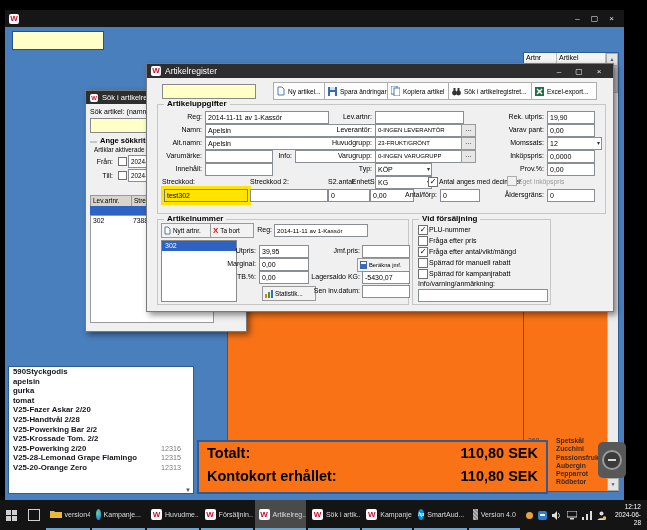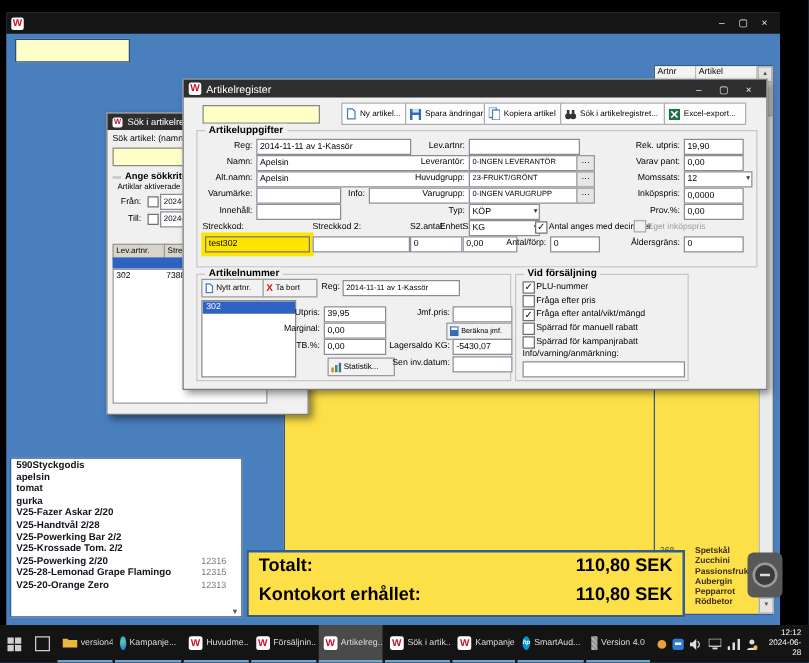--- a/index.html
+++ b/index.html
@@ -9,21 +9,21 @@
   .abs{position:absolute}
   
   #main-win{left:5px;top:10px;width:619px;height:490px;background:#4a7fbe;position:absolute}
   .mtitle{height:17px;background:#161616;color:#ddd;display:flex;align-items:center;gap:4px;padding:0 4px;font-size:7.5px}
   .wlogo{width:10px;height:10px;background:#fff;border-radius:2px;color:#c8102e;font-weight:bold;
          font-size:8px;line-height:10px;text-align:center;flex:0 0 auto}
   .wctrls{margin-left:auto;display:flex}
   .wctrls span{width:17px;text-align:center;font-size:8px;color:#eee}
   .yellowbox{background:#ffffc8;border:1px solid #2d4f7c}
   
-  .panel{background:#fde047;border:1px solid #2f5c94;position:absolute}
+  .panel{background:#f97316;border:1px solid #2f5c94;position:absolute}
   
   .ahead{display:flex;height:12px;border-bottom:1px solid #aaa;font-size:7px}
   .ahc{border-right:1px solid #bbb;background:#f4f4f4;padding:1px 2px;overflow:hidden;white-space:nowrap}
   .sbox{width:10px;height:11px;background:#e4e4e4;border:1px solid #aaa;font-size:5px;text-align:center;line-height:11px;color:#555}
   .atrack{position:absolute;right:0;top:12px;bottom:0;width:10px;background:#ececec;border-left:1px solid #bbb}
   .arow{display:flex;height:8.3px;line-height:8.3px;font-size:6.8px;white-space:nowrap}
   .acol1{width:28px;padding-left:4px;color:#444}
   .acol2{font-weight:bold;color:#3d2b1f;overflow:hidden}
   
   .khead{background:#2d5f9f;color:#fff;font-weight:bold;font-size:8.5px;line-height:14px;padding-left:4px;position:absolute}
@@ -159,25 +159,25 @@
   <div class="klist" style="left:3px;top:356px;width:184px;height:126px">
     <div class="krow">
         <span class="kname">590Styckgodis</span>
         <span class="kid"></span>
       </div>
     <div class="krow">
         <span class="kname">apelsin</span>
         <span class="kid"></span>
       </div>
     <div class="krow">
+        <span class="kname">gurka</span>
+        <span class="kid"></span>
+      </div>
+    <div class="krow">
         <span class="kname">tomat</span>
-        <span class="kid"></span>
-      </div>
-    <div class="krow">
-        <span class="kname">gurka</span>
         <span class="kid"></span>
       </div>
     <div class="krow">
         <span class="kname">V25-Fazer Askar 2/20</span>
         <span class="kid"></span>
       </div>
     <div class="krow">
         <span class="kname">V25-Handtvål 2/28</span>
         <span class="kid"></span>
       </div>

